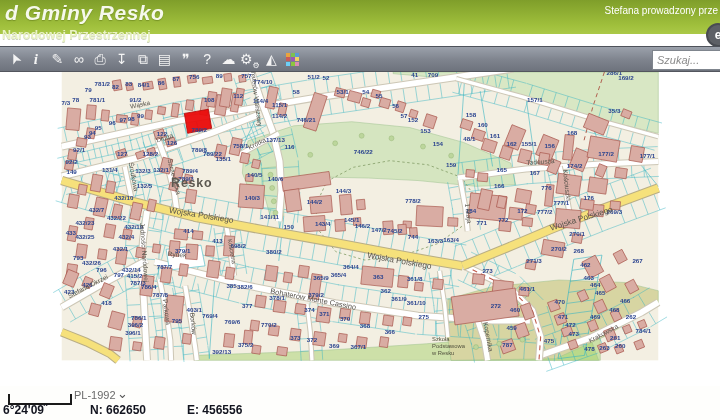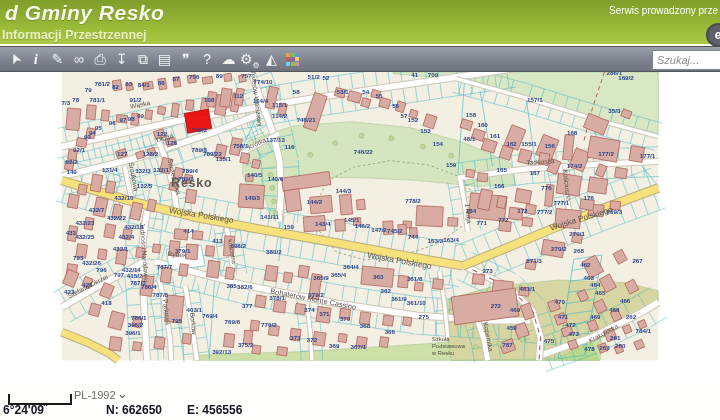--- a/index.html
+++ b/index.html
@@ -1,18 +1,18 @@
 <!DOCTYPE html>
 <html><head>
 <meta charset="utf-8">
 <style>
   html,body{margin:0;padding:0;}
   body{width:720px;height:420px;overflow:hidden;position:relative;background:#fff;
        font-family:"Liberation Sans",sans-serif;}
-  .header{position:absolute;top:0;left:0;right:0;height:44px;
+  .header{position:absolute;top:0;left:0;right:0;height:34px;
           background:linear-gradient(180deg,#7f9e2a 0%,#a0c03c 75%,#abc948 100%);}
   .app-title{position:absolute;left:5px;top:1px;font-size:21px;font-weight:bold;font-style:italic;
              color:#f6f9ec;letter-spacing:.5px;text-shadow:0 1px 1px rgba(60,80,0,.35);white-space:nowrap;}
   .app-subtitle{position:absolute;left:2px;top:28px;font-size:12.5px;font-weight:bold;color:#e9f2c4;
                 text-shadow:0 1px 0 rgba(60,80,0,.25);white-space:nowrap;}
   .serwis{position:absolute;right:2px;top:5px;font-size:10px;color:#ffffff;white-space:nowrap;}
   .logo{position:absolute;right:-10px;top:23px;width:20px;height:20px;border-radius:50%;
         background:#5d6066;border:2px solid #494c52;color:#fff;font-size:12px;text-align:center;
         line-height:20px;font-weight:bold;}
   .toolbar{position:absolute;top:46px;left:0;right:0;height:26px;
@@ -28,29 +28,29 @@
           border:1px solid #7f858d;font-size:11px;padding:1px 4px;color:#444;}
   .search::placeholder{font-style:italic;color:#8a8a8a;}
   #map{position:absolute;top:72px;left:0;}
   .overlay{position:absolute;left:0;right:0;top:386px;height:34px;
            background:rgba(253,253,251,.72);z-index:5;}
   .scalebar{position:absolute;left:8px;top:8px;width:60px;height:9px;
             border:2px solid #1a1a1a;border-top:none;}
   .crs{position:absolute;left:74px;top:3px;font-size:11px;color:#6a6a6a;}
   .chev{position:absolute;left:117px;top:0px;font-size:13px;color:#555;cursor:pointer;}
   .coord{position:absolute;top:17px;font-size:12px;font-weight:bold;color:#12141f;white-space:nowrap;}
-  .deg{left:3px;} .north{left:106px;} .east{left:187px;}
+  .deg{left:3px;} .north{left:90px;} .east{left:187px;}
 </style>
 </head>
 <body>
 
 <div class="header">
   <div class="app-title">d Gminy Resko</div>
-  <div class="app-subtitle">Informacji Przestrzennej</div>
-  <div class="serwis">Serwis prowadzony prze</div>
+  <div class="app-subtitle">Narodowej Przestrzennej</div>
+  <div class="serwis">Stefana prowadzony prze</div>
   <div class="logo">e</div>
 </div>
 
 <div class="toolbar">
   <div id="icons">
       <span class="ticon" style="left: 4px;"><span style="display: inline-block; transform: rotate(-115deg);">➤</span></span>
       <span class="ticon serif" style="left: 25.4px;"><span>i</span></span>
       <span class="ticon" style="left: 46.8px;"><span>✎</span></span>
       <span class="ticon" style="left: 68.2px;"><span>∞</span></span>
       <span class="ticon" style="left: 89.6px;"><span>⎙</span></span>

